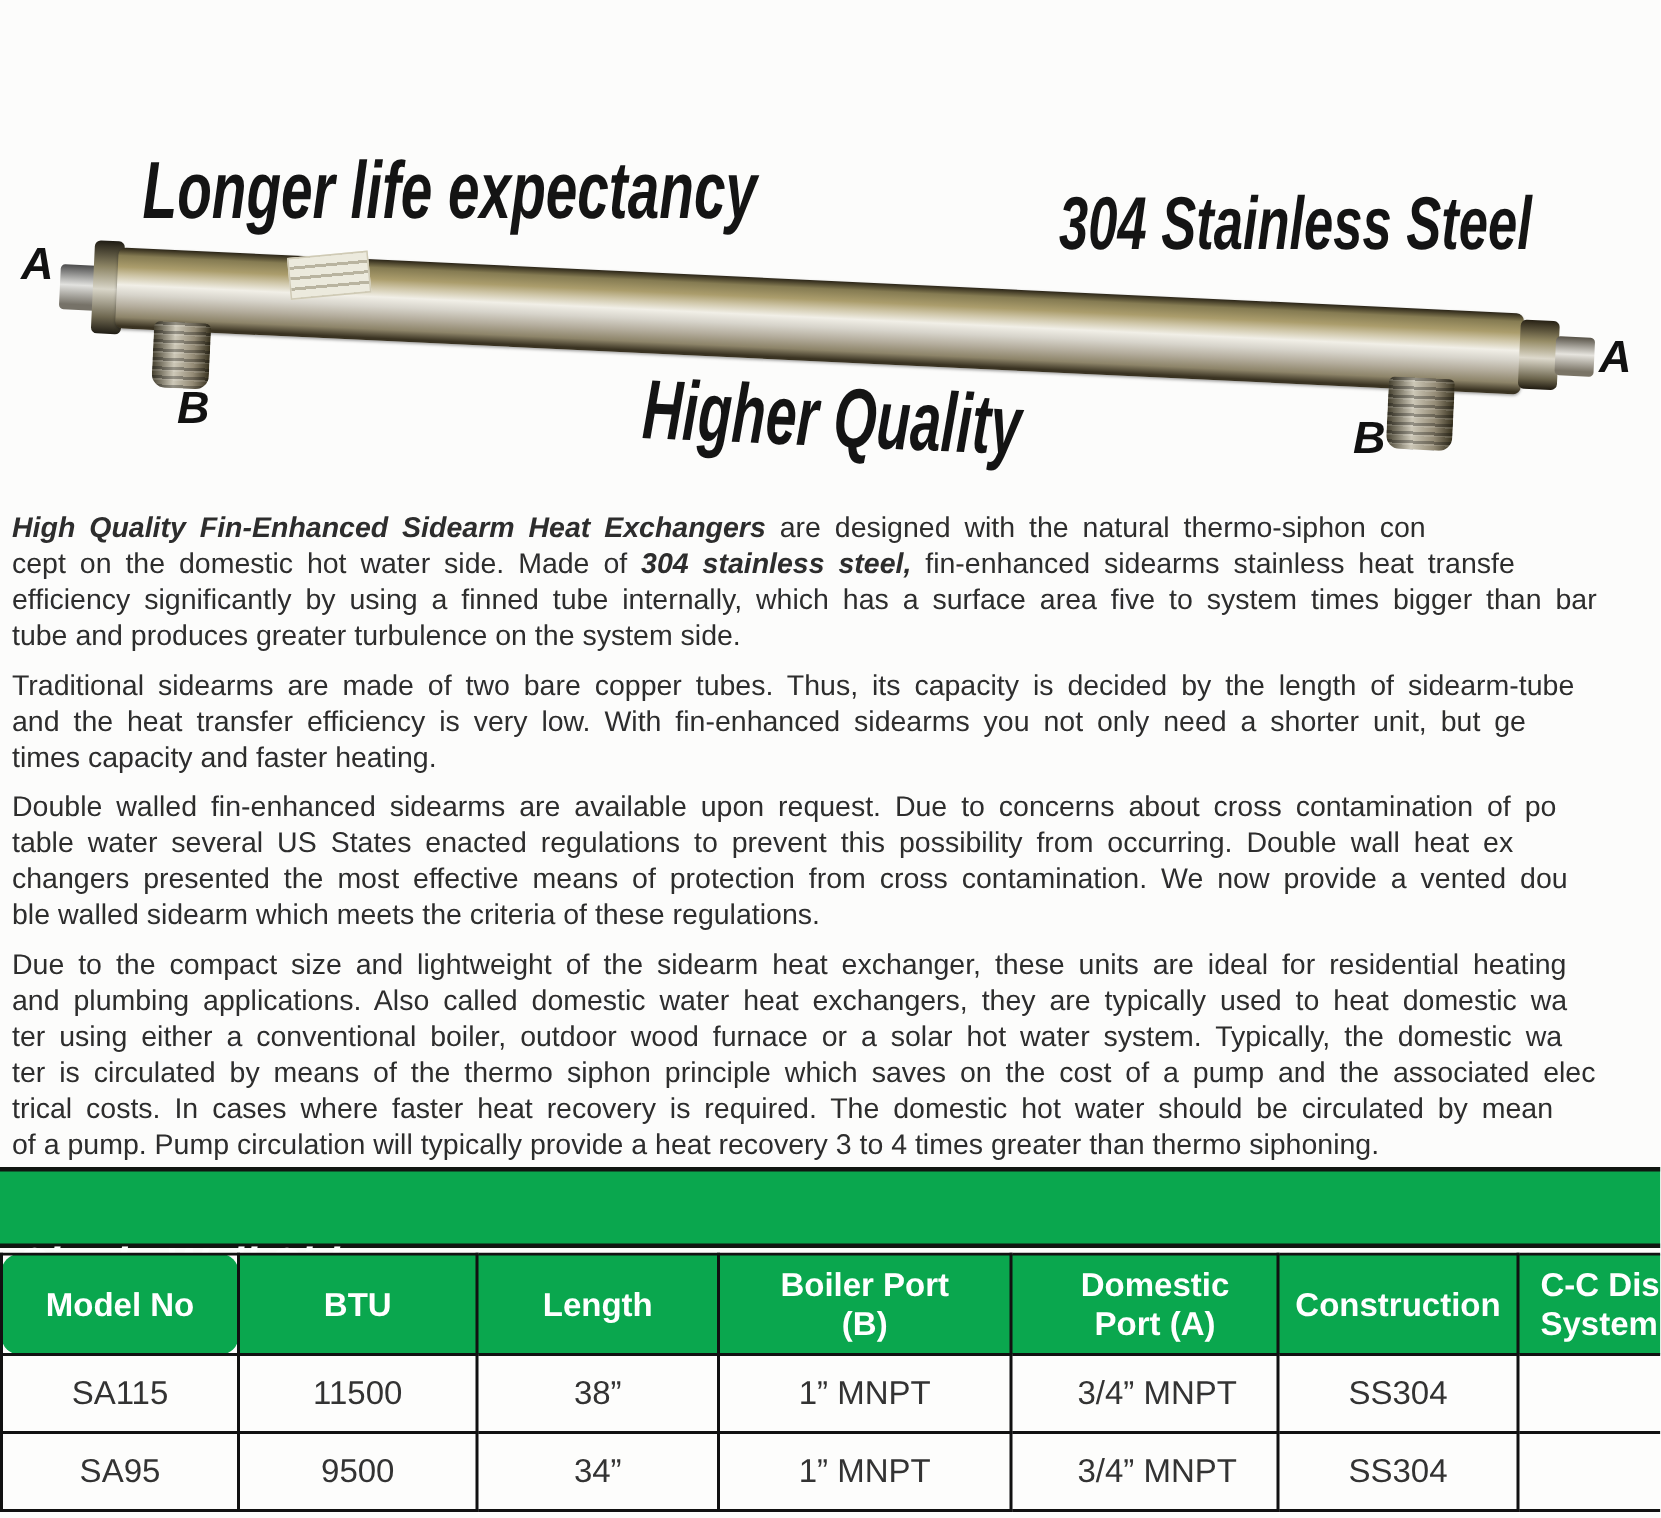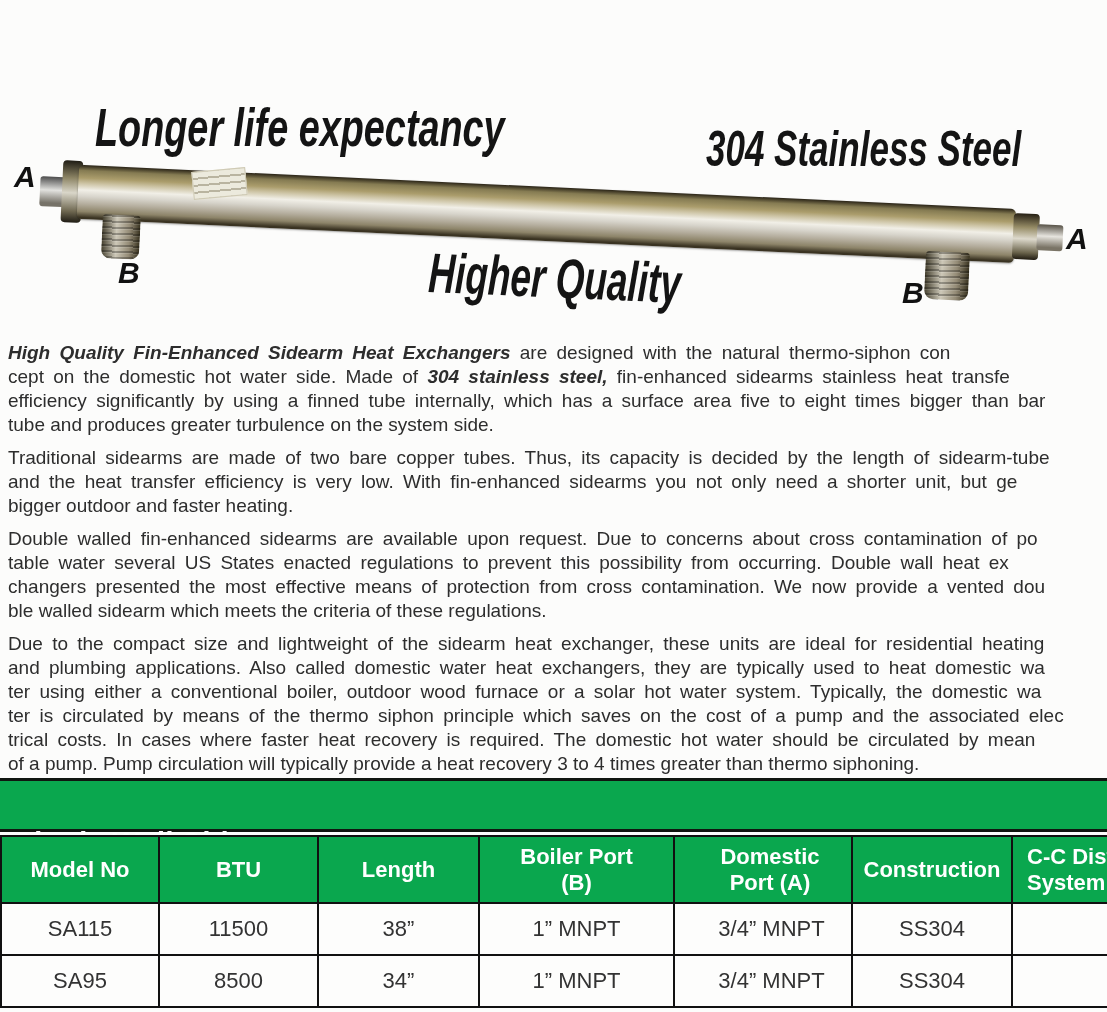--- a/index.html
+++ b/index.html
@@ -108,21 +108,21 @@
   th, td { border:2.5px solid #111; }
   th {
     background:#0aa74e; color:#fff; font-weight:bold; font-size:22px;
     height:65px; text-align:center; vertical-align:middle; white-space:pre-line;
     padding:0 4px;
   }
   td {
     background:#fdfdfc; color:#333; font-size:22px; height:48px;
     text-align:center; vertical-align:middle;
   }
-  .col0 { width:148px; } .col1 { width:149px; } .col2 { width:151px; }
+  .col0 { width:148px;border-radius:12px; } .col1 { width:149px; } .col2 { width:151px; }
   .col3 { width:185px; } .col4 { width:154px;padding-left:18px; } .col5 { width:150px; }
   .col6 { width:263px; }
   th.col6 { text-align:left; padding-left:14px; }
 </style>
 </head>
 <body>
 
 <div class="page">
 
 
@@ -147,27 +147,27 @@
     <div class="port-label pl-a-left">A</div>
     <div class="port-label pl-b-left">B</div>
     <div class="port-label pl-a-right">A</div>
     <div class="port-label pl-b-right">B</div>
   </div>
 
   <div class="body-text" id="paragraphs">
       <div class="para">
         <div class="pline just"><span class="em">High Quality Fin-Enhanced Sidearm Heat Exchangers</span><span> are designed with the natural thermo-siphon con</span></div>
         <div class="pline just"><span>cept on the domestic hot water side. Made of </span><span class="em">304 stainless steel,</span><span> fin-enhanced sidearms stainless heat transfe</span></div>
-        <div class="pline just"><span>efficiency significantly by using a finned tube internally, which has a surface area five to eight times bigger than bar</span></div>
+        <div class="pline just"><span>efficiency significantly by using a finned tube internally, which has a surface area five to system times bigger than bar</span></div>
         <div class="pline"><span>tube and produces greater turbulence on the system side.</span></div>
       </div>
       <div class="para">
         <div class="pline just"><span>Traditional sidearms are made of two bare copper tubes. Thus, its capacity is decided by the length of sidearm-tube</span></div>
         <div class="pline just"><span>and the heat transfer efficiency is very low. With fin-enhanced sidearms you not only need a shorter unit, but ge</span></div>
-        <div class="pline"><span>bigger outdoor and faster heating.</span></div>
+        <div class="pline"><span>times capacity and faster heating.</span></div>
       </div>
       <div class="para">
         <div class="pline just"><span>Double walled fin-enhanced sidearms are available upon request. Due to concerns about cross contamination of po</span></div>
         <div class="pline just"><span>table water several US States enacted regulations to prevent this possibility from occurring. Double wall heat ex</span></div>
         <div class="pline just"><span>changers presented the most effective means of protection from cross contamination. We now provide a vented dou</span></div>
         <div class="pline"><span>ble walled sidearm which meets the criteria of these regulations.</span></div>
       </div>
       <div class="para">
         <div class="pline just"><span>Due to the compact size and lightweight of the sidearm heat exchanger, these units are ideal for residential heating</span></div>
         <div class="pline just"><span>and plumbing applications. Also called domestic water heat exchangers, they are typically used to heat domestic wa</span></div>
@@ -203,21 +203,21 @@
             <td class="col0">SA115</td>
             <td class="col1">11500</td>
             <td class="col2">38”</td>
             <td class="col3">1” MNPT</td>
             <td class="col4">3/4” MNPT</td>
             <td class="col5">SS304</td>
             <td class="col6">33.66”</td>
           </tr>
           <tr>
             <td class="col0">SA95</td>
-            <td class="col1">8500</td>
+            <td class="col1">9500</td>
             <td class="col2">34”</td>
             <td class="col3">1” MNPT</td>
             <td class="col4">3/4” MNPT</td>
             <td class="col5">SS304</td>
             <td class="col6">28.34”</td>
           </tr>
         </tbody>
     </table>
   </div>
 

